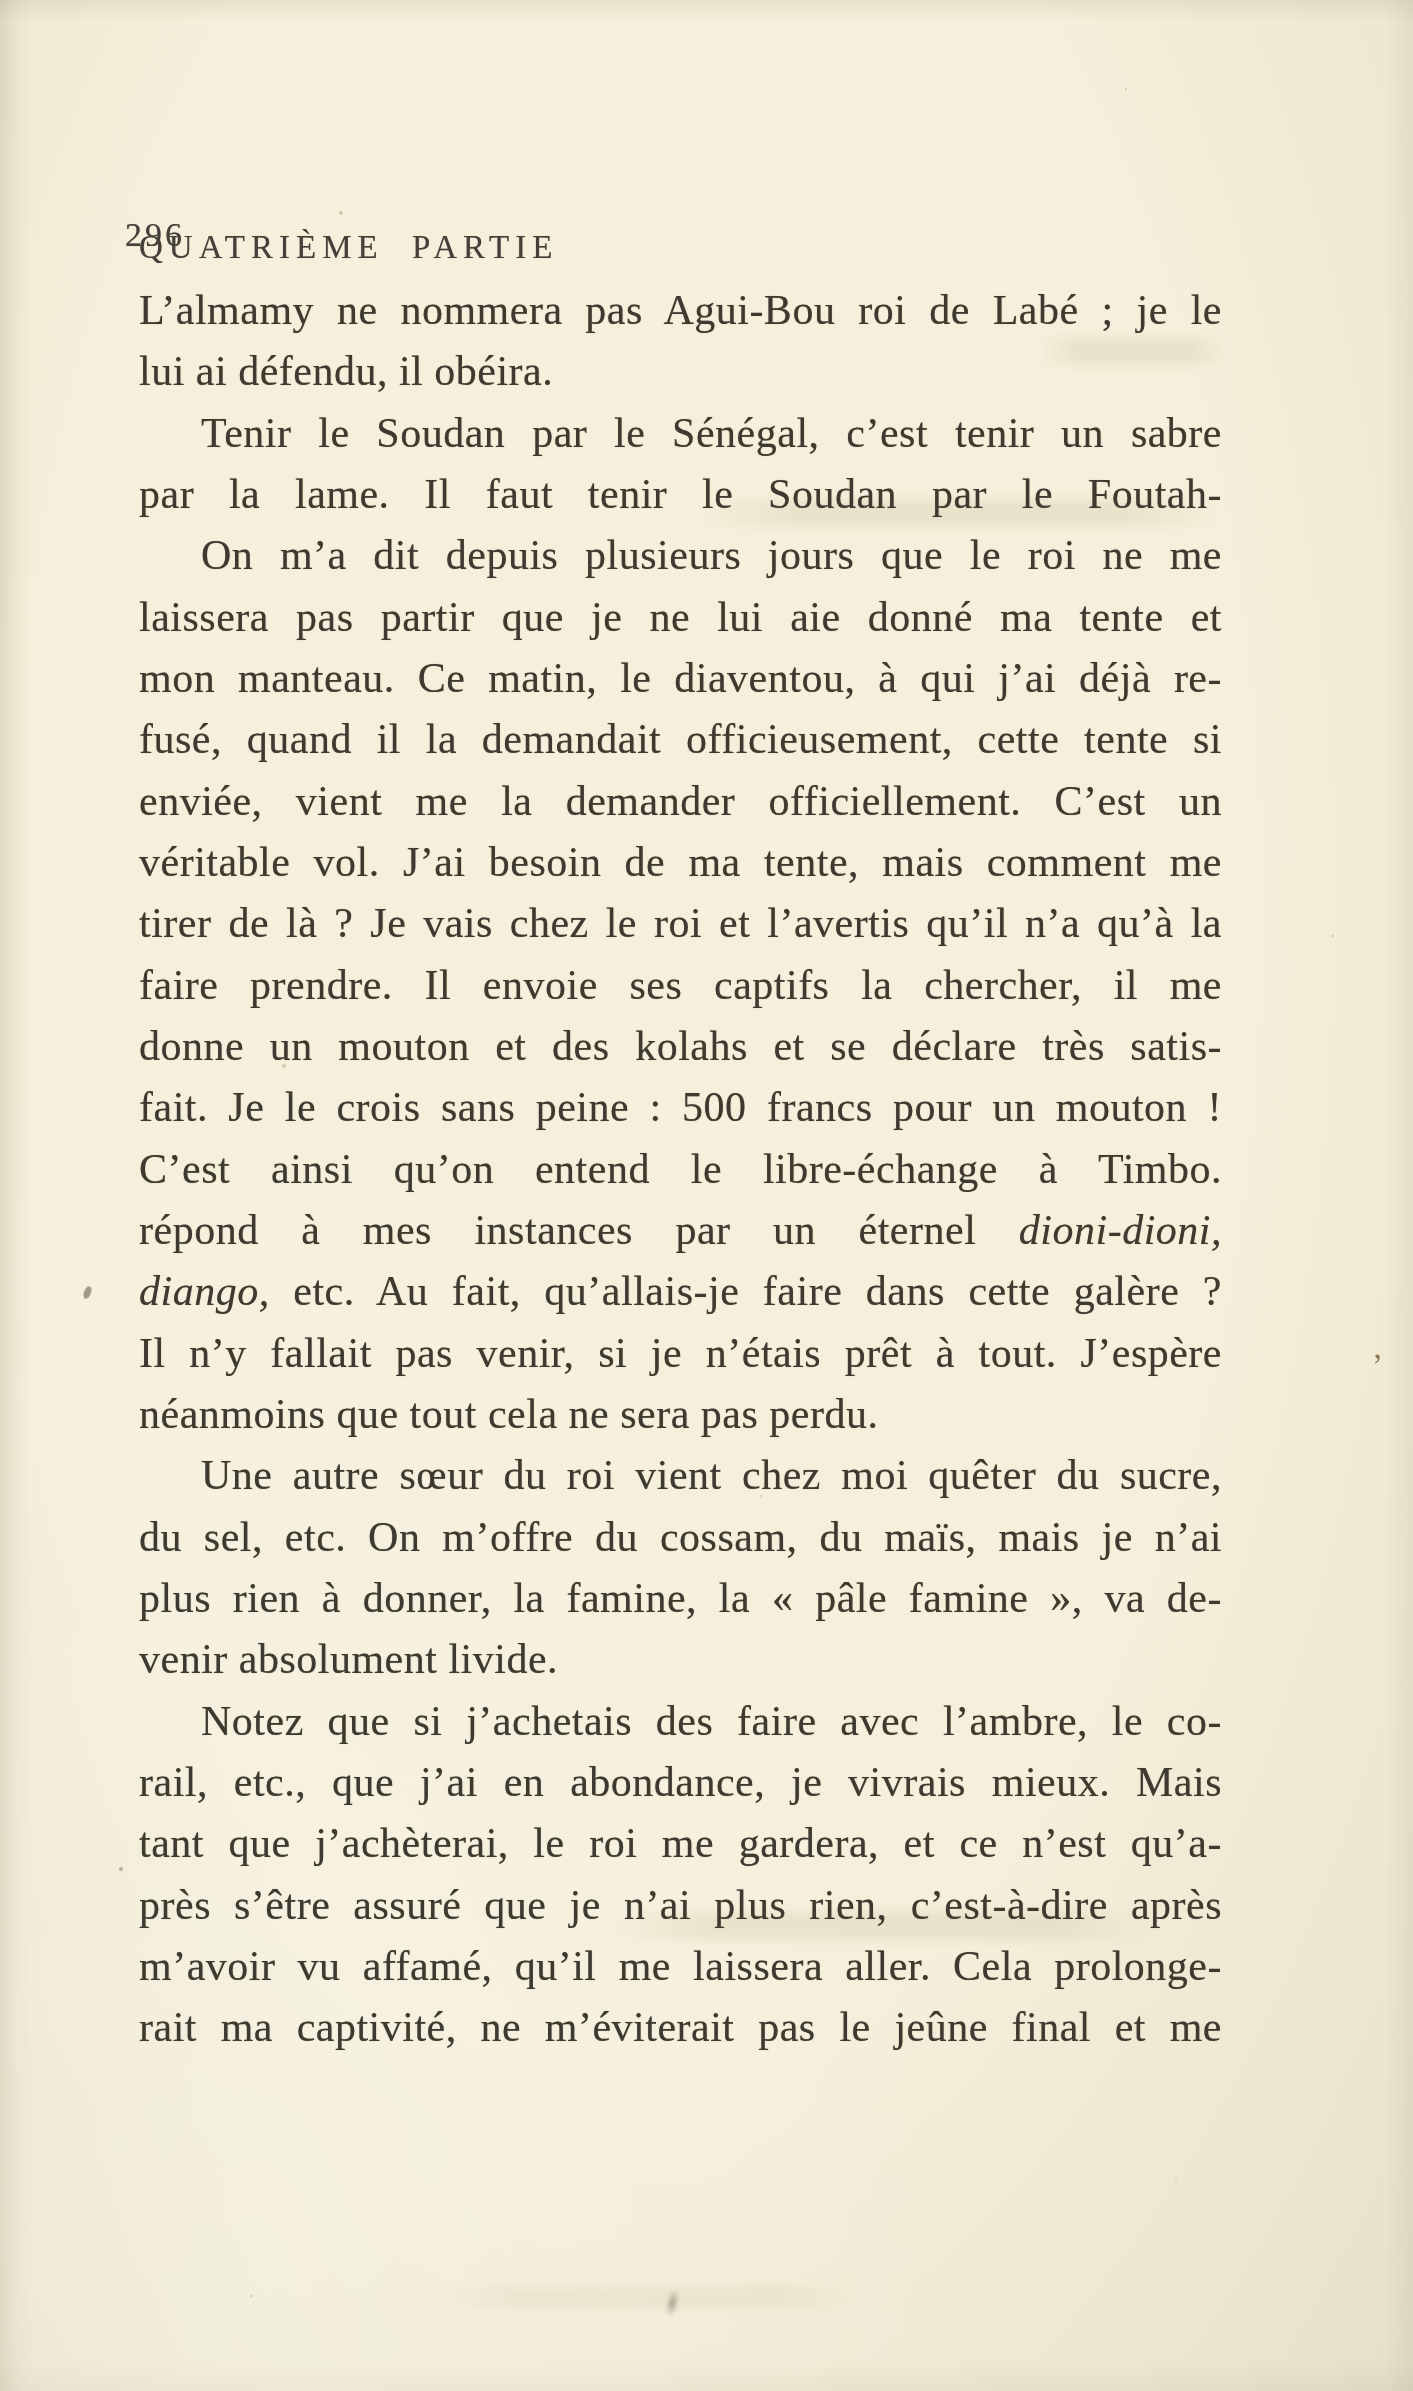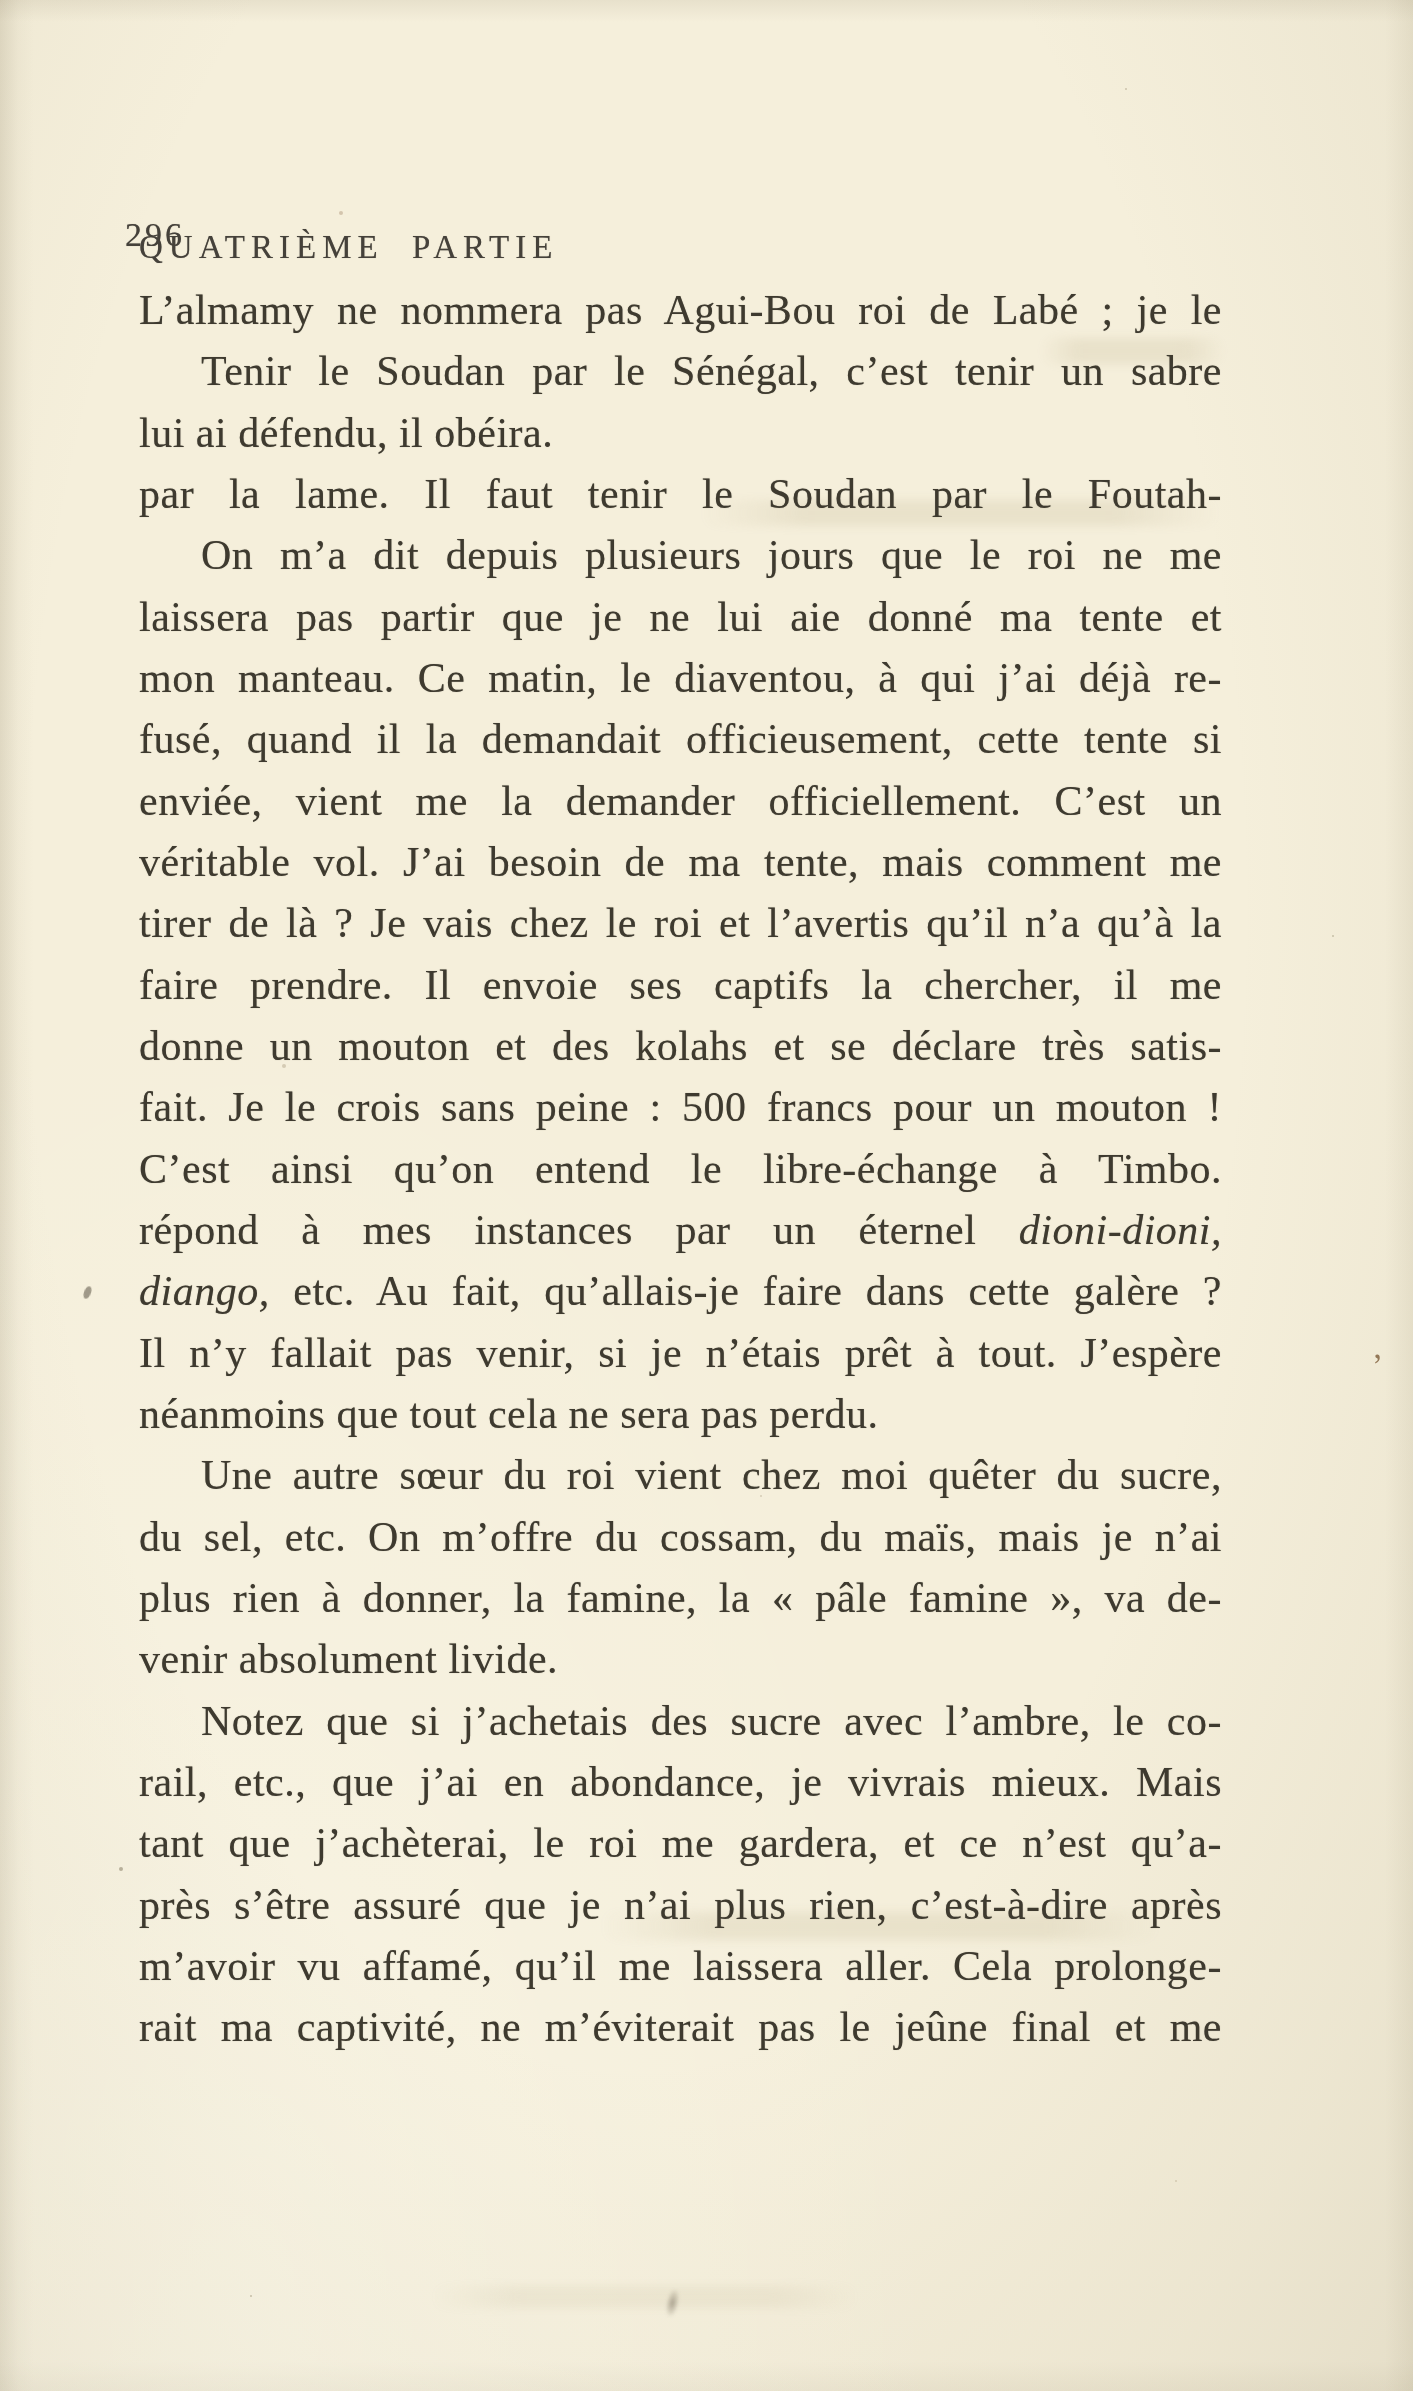--- a/index.html
+++ b/index.html
@@ -91,43 +91,43 @@
   <div class="smudge"></div>
   <div class="margin-mark">,</div>
 
   <div class="header">
     <span class="page-number">296</span>
     <span class="running-title">QUATRIÈME PARTIE</span>
   </div>
 
   <div class="textblock" id="body">
       <p class="line"><span class="pre">L’almamy ne nommera pas Agui-Bou roi de Labé ; je le</span><i class="it"></i><span class="post"></span></p>
+      <p class="line flush"><span class="pre">lui ai défendu, il obéira.</span><i class="it"></i><span class="post"></span></p>
       <p class="line indent"><span class="pre">Tenir le Soudan par le Sénégal, c’est tenir un sabre</span><i class="it"></i><span class="post"></span></p>
-      <p class="line flush"><span class="pre">lui ai défendu, il obéira.</span><i class="it"></i><span class="post"></span></p>
       <p class="line"><span class="pre">par la lame. Il faut tenir le Soudan par le Foutah-</span><i class="it"></i><span class="post"></span></p>
       <p class="line indent"><span class="pre">On m’a dit depuis plusieurs jours que le roi ne me</span><i class="it"></i><span class="post"></span></p>
       <p class="line"><span class="pre">laissera pas partir que je ne lui aie donné ma tente et</span><i class="it"></i><span class="post"></span></p>
       <p class="line"><span class="pre">mon manteau. Ce matin, le diaventou, à qui j’ai déjà re-</span><i class="it"></i><span class="post"></span></p>
       <p class="line"><span class="pre">fusé, quand il la demandait officieusement, cette tente si</span><i class="it"></i><span class="post"></span></p>
       <p class="line"><span class="pre">enviée, vient me la demander officiellement. C’est un</span><i class="it"></i><span class="post"></span></p>
       <p class="line"><span class="pre">véritable vol. J’ai besoin de ma tente, mais comment me</span><i class="it"></i><span class="post"></span></p>
       <p class="line"><span class="pre">tirer de là ? Je vais chez le roi et l’avertis qu’il n’a qu’à la</span><i class="it"></i><span class="post"></span></p>
       <p class="line"><span class="pre">faire prendre. Il envoie ses captifs la chercher, il me</span><i class="it"></i><span class="post"></span></p>
       <p class="line"><span class="pre">donne un mouton et des kolahs et se déclare très satis-</span><i class="it"></i><span class="post"></span></p>
       <p class="line"><span class="pre">fait. Je le crois sans peine : 500 francs pour un mouton !</span><i class="it"></i><span class="post"></span></p>
       <p class="line"><span class="pre">C’est ainsi qu’on entend le libre-échange à Timbo.</span><i class="it"></i><span class="post"></span></p>
       <p class="line"><span class="pre">répond à mes instances par un éternel </span><i class="it">dioni-dioni,</i><span class="post"></span></p>
       <p class="line"><span class="pre"></span><i class="it">diango,</i><span class="post"> etc. Au fait, qu’allais-je faire dans cette galère ?</span></p>
       <p class="line"><span class="pre">Il n’y fallait pas venir, si je n’étais prêt à tout. J’espère</span><i class="it"></i><span class="post"></span></p>
       <p class="line flush"><span class="pre">néanmoins que tout cela ne sera pas perdu.</span><i class="it"></i><span class="post"></span></p>
       <p class="line indent"><span class="pre">Une autre sœur du roi vient chez moi quêter du sucre,</span><i class="it"></i><span class="post"></span></p>
       <p class="line"><span class="pre">du sel, etc. On m’offre du cossam, du maïs, mais je n’ai</span><i class="it"></i><span class="post"></span></p>
       <p class="line"><span class="pre">plus rien à donner, la famine, la « pâle famine », va de-</span><i class="it"></i><span class="post"></span></p>
       <p class="line flush"><span class="pre">venir absolument livide.</span><i class="it"></i><span class="post"></span></p>
-      <p class="line indent"><span class="pre">Notez que si j’achetais des sucre avec l’ambre, le co-</span><i class="it"></i><span class="post"></span></p>
+      <p class="line indent"><span class="pre">Notez que si j’achetais des faire avec l’ambre, le co-</span><i class="it"></i><span class="post"></span></p>
       <p class="line"><span class="pre">rail, etc., que j’ai en abondance, je vivrais mieux. Mais</span><i class="it"></i><span class="post"></span></p>
       <p class="line"><span class="pre">tant que j’achèterai, le roi me gardera, et ce n’est qu’a-</span><i class="it"></i><span class="post"></span></p>
       <p class="line"><span class="pre">près s’être assuré que je n’ai plus rien, c’est-à-dire après</span><i class="it"></i><span class="post"></span></p>
       <p class="line"><span class="pre">m’avoir vu affamé, qu’il me laissera aller. Cela prolonge-</span><i class="it"></i><span class="post"></span></p>
       <p class="line"><span class="pre">rait ma captivité, ne m’éviterait pas le jeûne final et me</span><i class="it"></i><span class="post"></span></p>
     </div>
 
 </div>
 
 </body></html>

